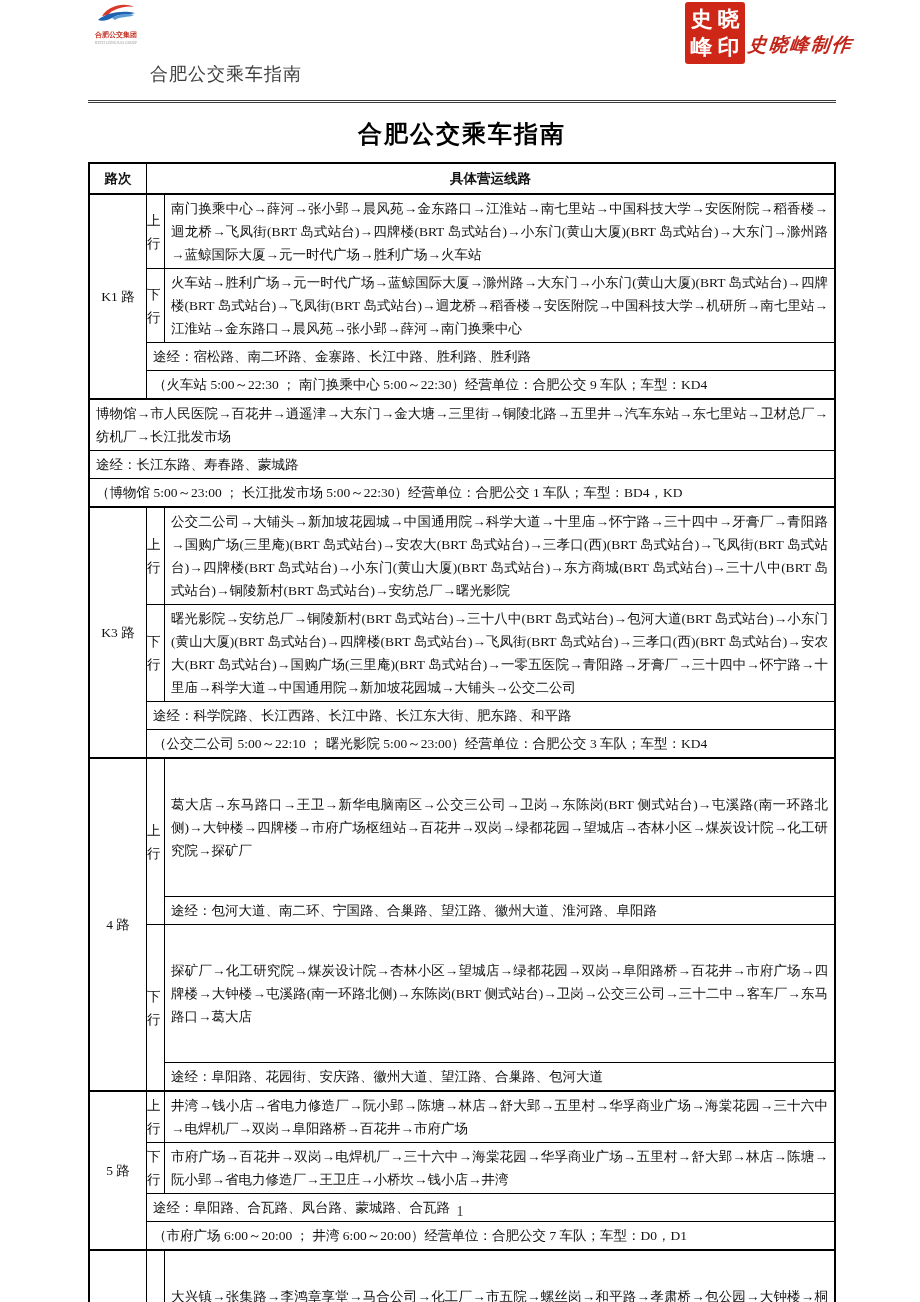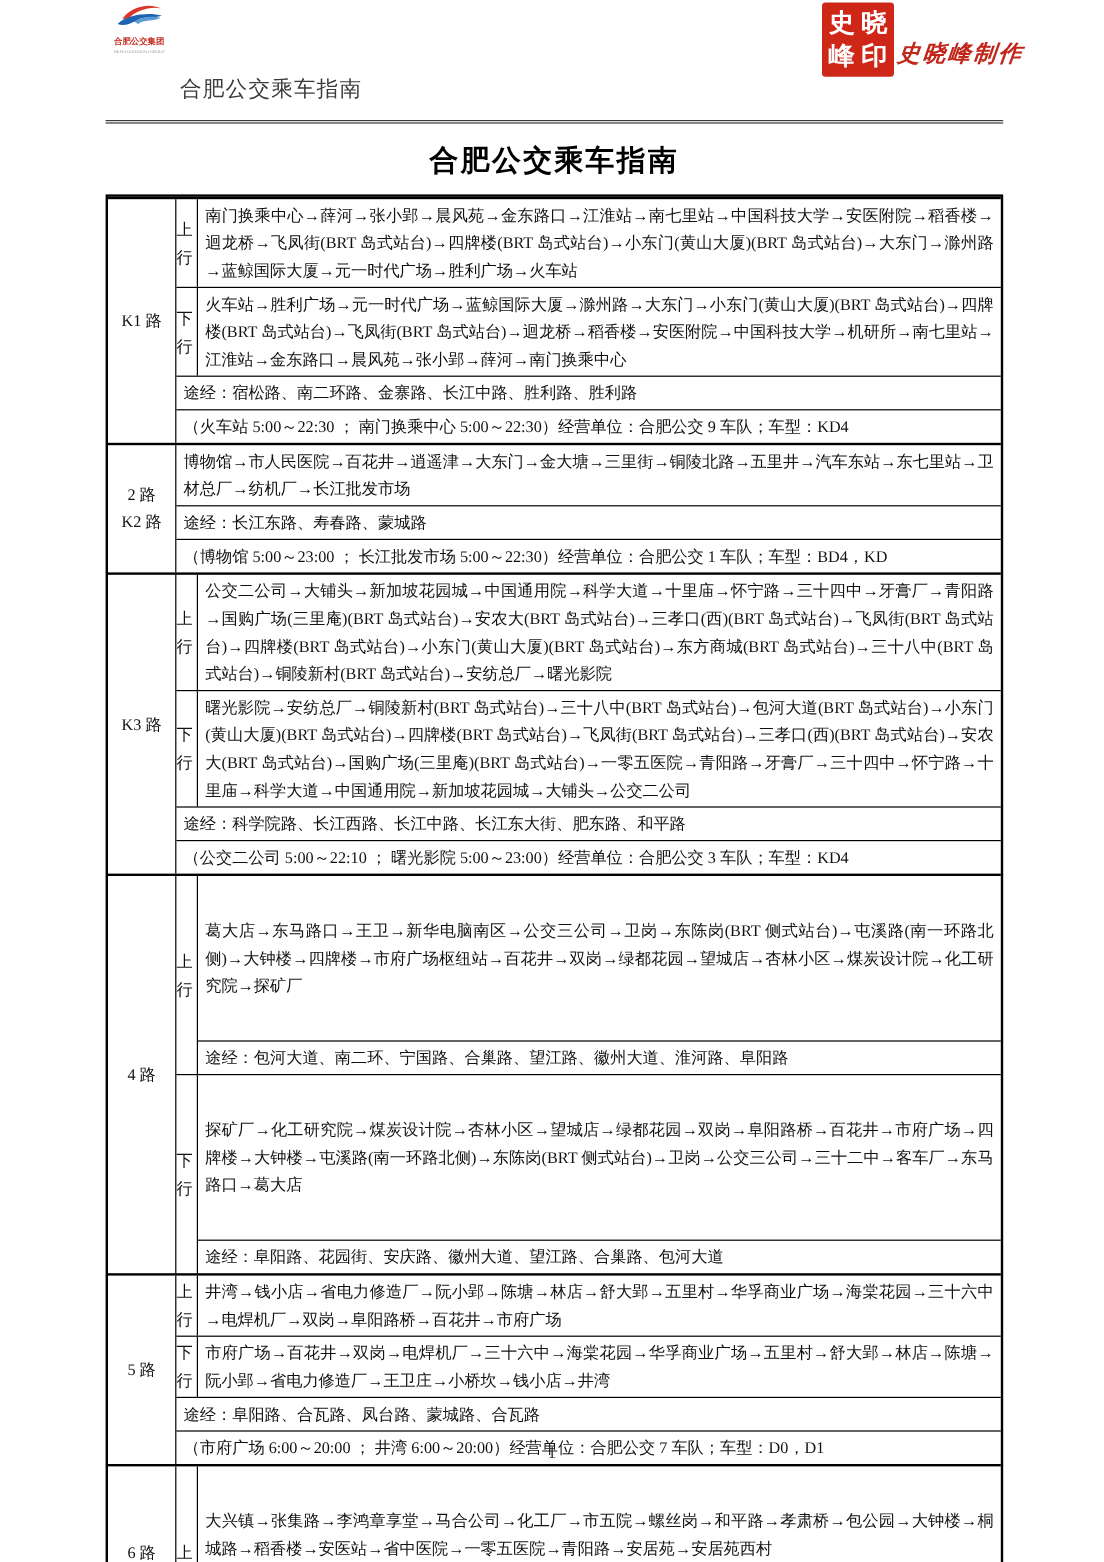--- a/index.html
+++ b/index.html
@@ -75,20 +75,24 @@
           <span>峰</span>
           <span>印</span>
         </div>
       <div class="seal-caption">史晓峰制作</div>
       <div class="header-rule"></div>
     </div>
 
     <div class="doc-title">合肥公交乘车指南</div>
 
     <div class="btable">
+      <div class="thead">
+        <div class="col-route">路次</div>
+        <div class="col-main">具体营运线路</div>
+      </div>
       <div>
           <div class="trow">
             <div class="col-route">
               <div class="route-line">K1 路</div>
             </div>
             <div class="row-blocks">
               <div class="block dir">
                 <div class="dir-label">
                   <div>上行</div>
                 </div>
@@ -106,24 +110,20 @@
               </div>
               <div class="block">
                 <div class="cell-text">途经：宿松路、南二环路、金寨路、长江中路、胜利路、胜利路</div>
               </div>
               <div class="block">
                 <div class="cell-text">（火车站 5:00～22:30 ； 南门换乘中心 5:00～22:30）经营单位：合肥公交 9 车队；车型：KD4</div>
               </div>
             </div>
           </div>
           <div class="trow">
-            <div class="col-route">
-              <div class="route-line">2 路</div>
-              <div class="route-line">K2 路</div>
-            </div>
             <div class="row-blocks">
               <div class="block">
                 <div class="cell-text">博物馆→市人民医院→百花井→逍遥津→大东门→金大塘→三里街→铜陵北路→五里井→汽车东站→东七里站→卫材总厂→纺机厂→长江批发市场</div>
               </div>
               <div class="block">
                 <div class="cell-text">途经：长江东路、寿春路、蒙城路</div>
               </div>
               <div class="block">
                 <div class="cell-text">（博物馆 5:00～23:00 ； 长江批发市场 5:00～22:30）经营单位：合肥公交 1 车队；车型：BD4，KD</div>
               </div>

